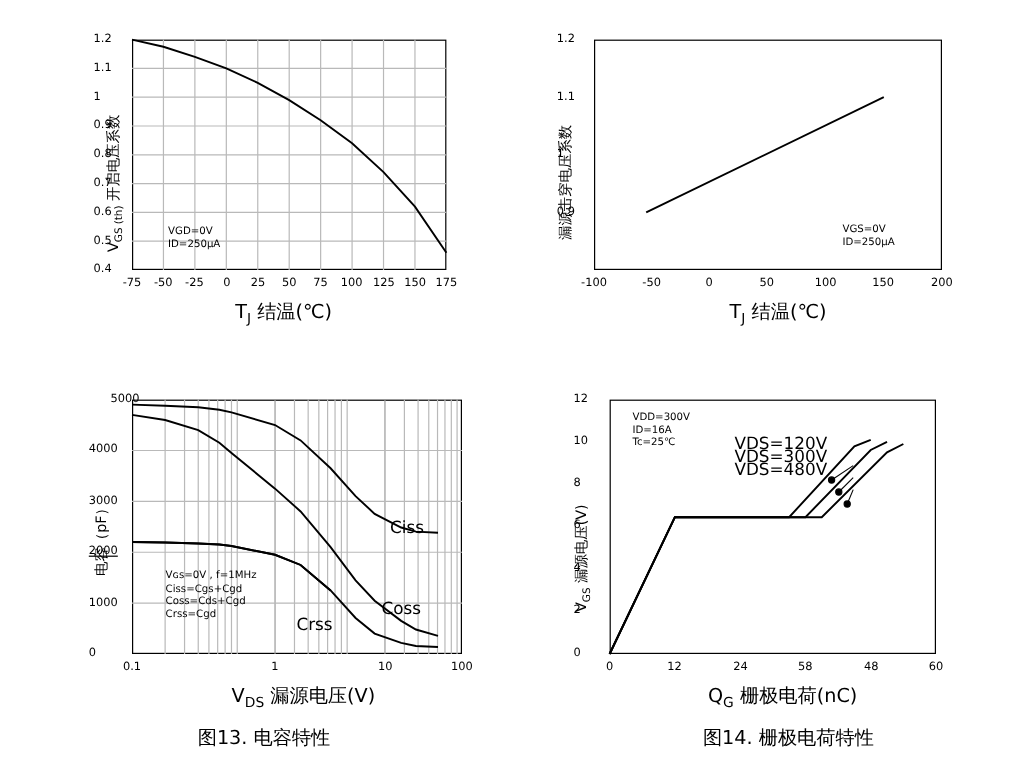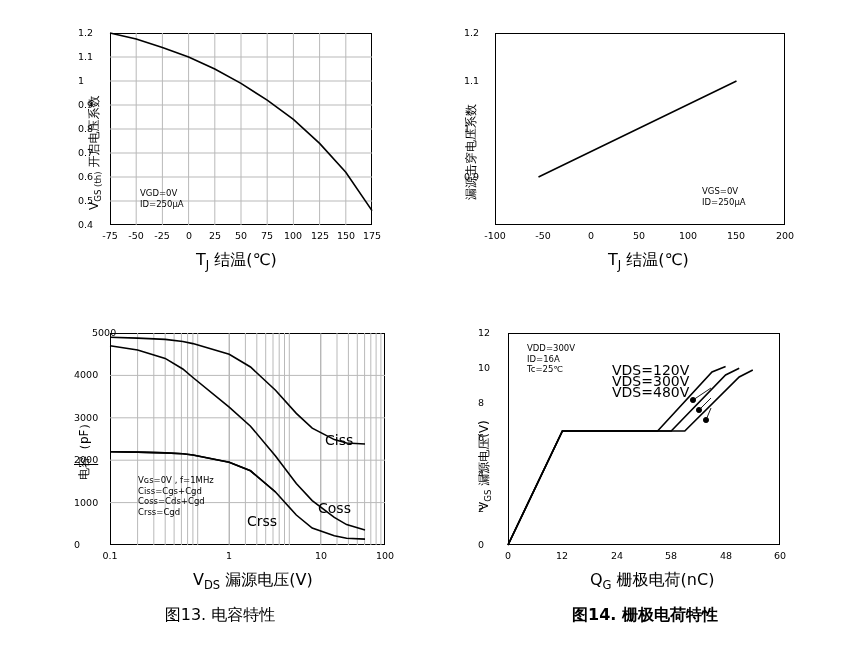--- a/index.html
+++ b/index.html
@@ -202,16 +202,16 @@
     <div class="ticklbl y" style="left:48px;top:219px;width:24px;">0</div>
 
     <div class="note" style="left:97px;top:23px;">VDD=300V
 ID=16A
 Tc=25℃</div>
     <div class="curvelbl" style="left:182px;top:42px;">VDS=120V</div>
     <div class="curvelbl" style="left:182px;top:53px;">VDS=300V</div>
     <div class="curvelbl" style="left:182px;top:64px;">VDS=480V</div>
     <div class="axtitle" style="left:160px;top:250px;">Q<span class="sub">G</span> 栅极电荷(nC)</div>
     <div class="ylabel" style="left:46px;top:190px;">V<span class="sub">GS</span> 漏源电压(V)</div>
-    <div class="caption" style="left:70px;top:285px;width:290px;font-weight:bold;">图14. 栅极电荷特性</div>
+    <div class="caption" style="left:82px;top:285px;width:290px;">图14. 栅极电荷特性</div>
   </div>
 
 </div>
 
 </body></html>

